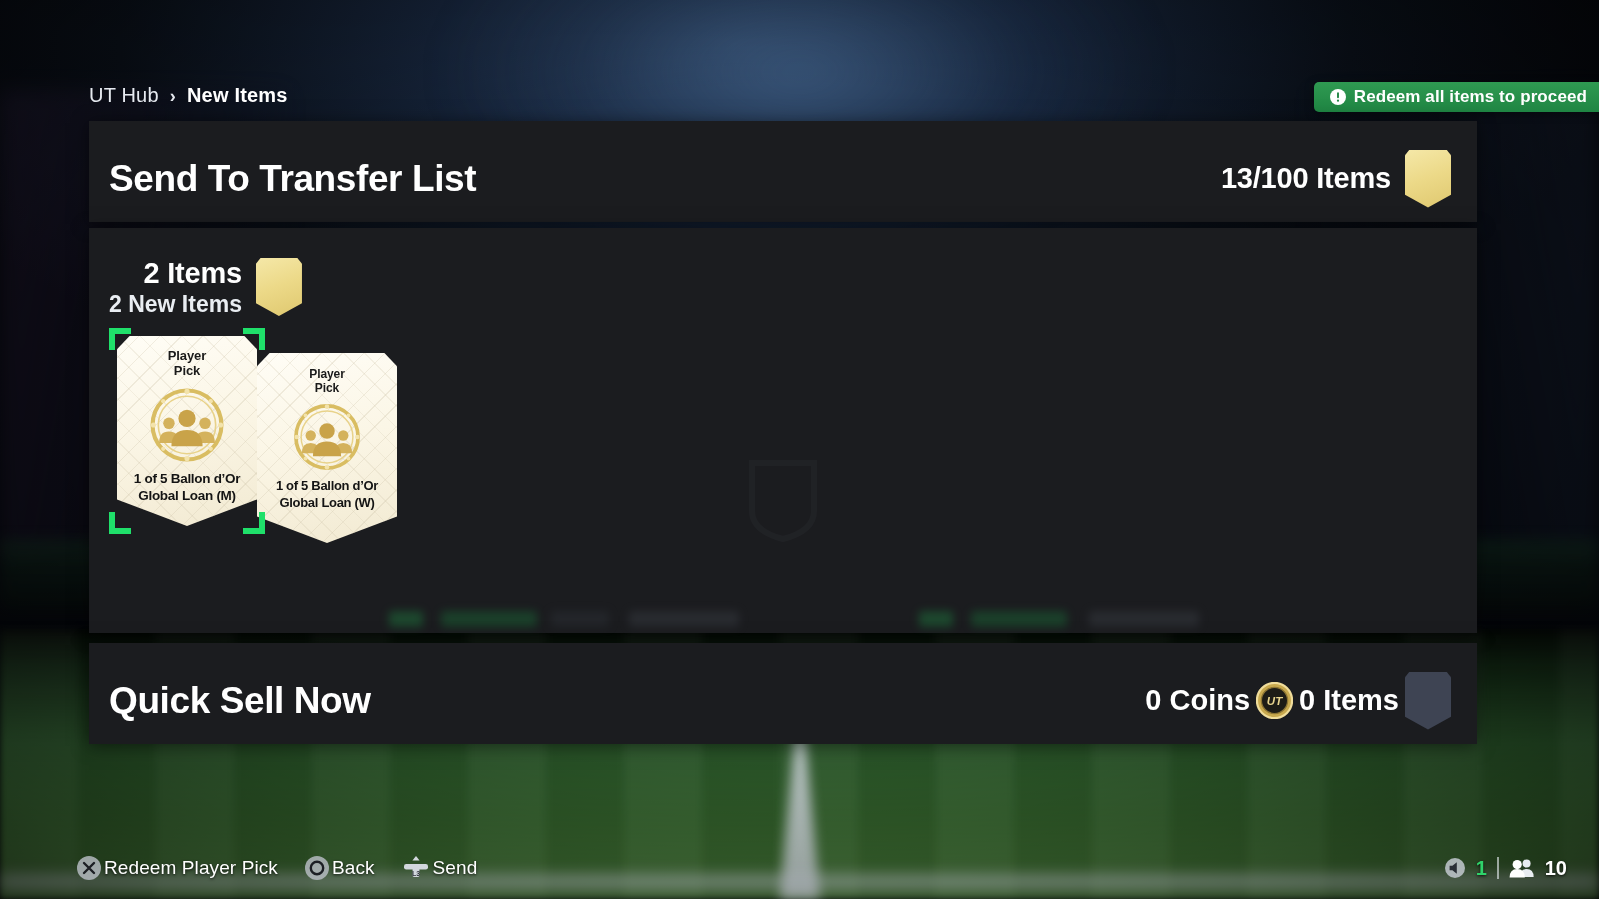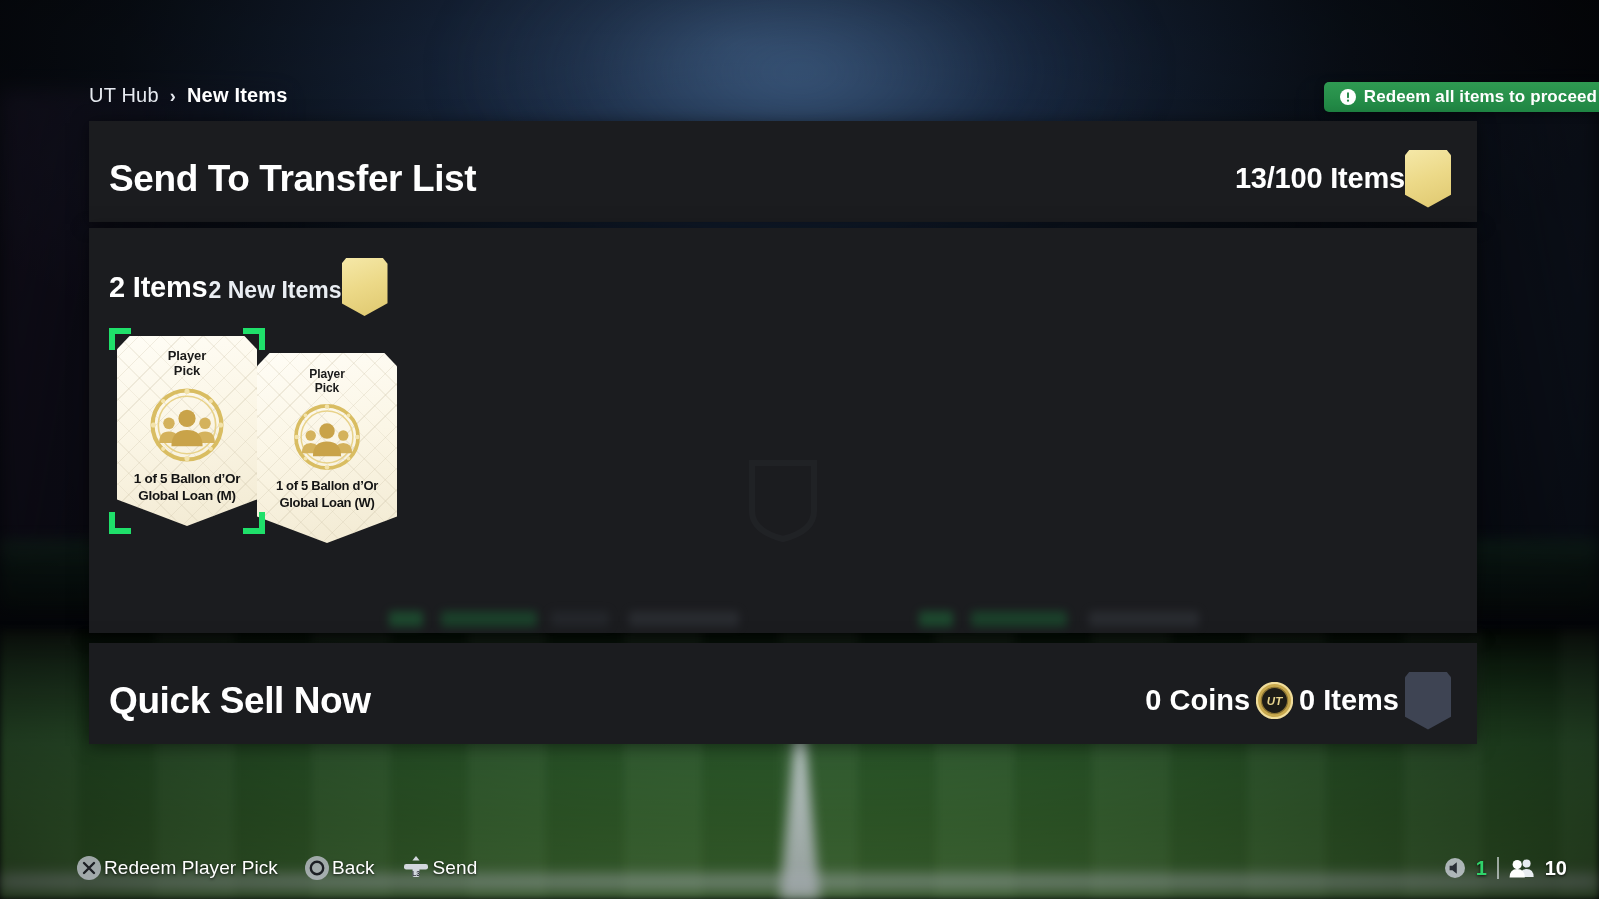--- a/index.html
+++ b/index.html
@@ -69,21 +69,21 @@
     display:flex; align-items:center; gap:11px;
     font-size:20px; letter-spacing:.2px;
   }
   .crumb-root { color:#e6eaf0; font-weight:400; }
   .crumb-sep { color:#e6eaf0; font-size:18px; font-weight:700; line-height:1; }
   .crumb-cur { color:#ffffff; font-weight:700; }
 
   .redeem-banner {
     position:absolute; right:0; top:82px; height:30px;
     display:flex; align-items:center; gap:8px;
-    padding:0 2px 0 16px;
+    padding:0 12px 0 16px;
     background:linear-gradient(180deg,#2f9a52 0%,#1f8543 100%);
     border-radius:5px 0 0 5px;
     color:#fff; font-size:17px; font-weight:600; letter-spacing:.1px;
     box-shadow:0 2px 10px rgba(0,0,0,.4);
   }
   .warn-ico { width:16px; height:16px; flex:0 0 16px; display:block; }
 
   
   .panel {
     position:absolute; left:89px; width:1388px;
@@ -101,22 +101,22 @@
   }
   .p-transfer .panel-head, .p-quick .panel-head { height:101px; }
   .p-keep .panel-head { height:104px; }
 
   .panel-title {
     color:#fff; font-size:37px; font-weight:700; letter-spacing:-.4px;
     white-space:nowrap;
   }
   .p-keep .panel-title { font-size:36px; }
 
-  .panel-right { display:flex; align-items:center; }
-  .count-stack { display:flex; align-items:flex-end; gap:1px; }
+  .panel-right { display:flex; align-items:center; gap:14px; }
+  .count-stack { display:flex; flex-direction:column; align-items:flex-end; gap:1px; }
   .count-main { color:#fff; font-size:29px; font-weight:700; letter-spacing:-.2px; white-space:nowrap; }
   .count-sub  { color:#e9edf2; font-size:23px; font-weight:700; white-space:nowrap; }
 
   
   .shield {
     width:46px; height:58px; flex:0 0 46px;
     clip-path:polygon(10% 0%, 90% 0%, 100% 10%, 100% 78%, 50% 100%, 0% 78%, 0% 10%);
   }
   .shield-gold { background:linear-gradient(160deg,#f5e8a8 0%,#ecd988 48%,#dfc86f 100%); }
   .shield-gray { background:#3e4453; }

